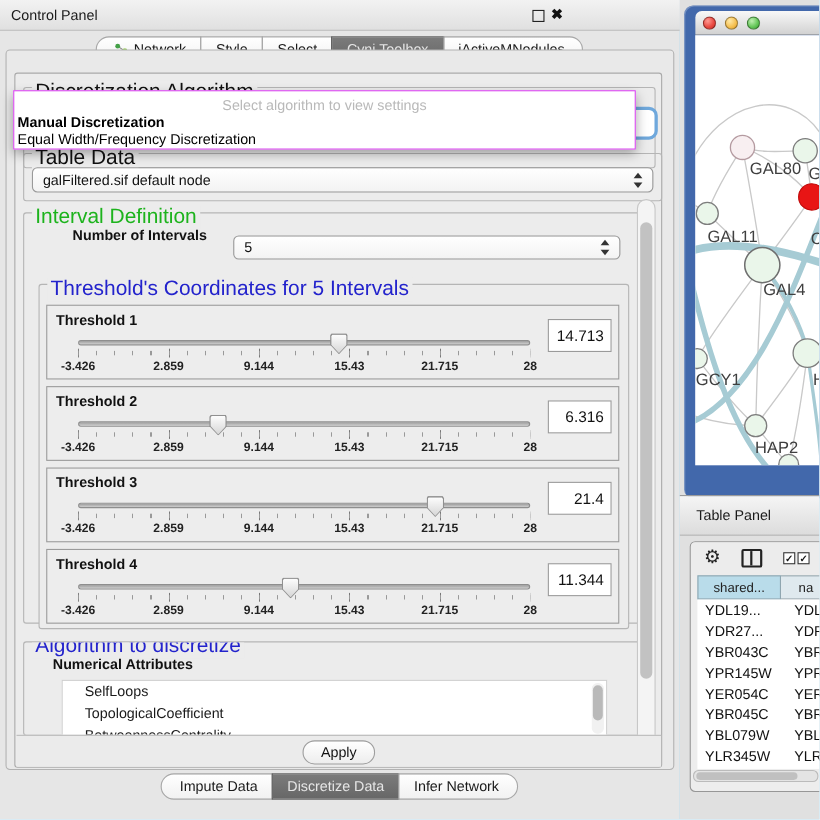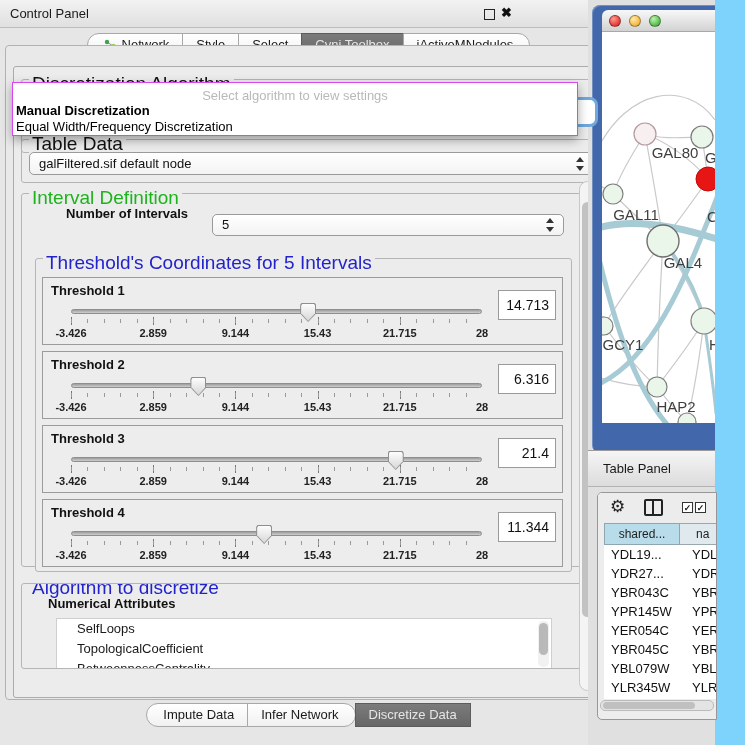--- a/index.html
+++ b/index.html
@@ -89,21 +89,21 @@
   .mainscroll .thumb { position:absolute; left:2px; top:20px; width:11px; height:415px;
     background:#c2c2c2; border-radius:6px; }
 
   .footer { position:absolute; left:1px; top:601px; width:586px; height:29px;
     background:#ebebeb; border-top:1px solid #bcbcbc; }
   .apply { position:absolute; left:50%; transform:translateX(-50%); top:4px; width:66px; height:22px;
     background:linear-gradient(#ffffff,#ededed); border:1px solid #9e9e9e; border-radius:11px;
     font-size:13px; color:#111; text-align:center; line-height:20px; }
 
   
-  #right { position:absolute; left:588px; top:0; width:127px; height:745px; background:#e0e0e0; }
+  #right { position:absolute; left:618px; top:0; width:127px; height:745px; background:#e0e0e0; }
   .netwin { position:absolute; left:4px; top:5px; width:123px; height:448px;
     background:#4268ab; border-radius:8px 0 0 8px; box-shadow:inset 1px 1px 0 rgba(255,255,255,0.25); }
   .nettitle { position:absolute; left:10px; top:5px; width:113px; height:22px;
     background:linear-gradient(#f8f8f8,#d2d2d2); border-radius:6px 0 0 0; border-bottom:1px solid #a9a9a9; }
   .light { position:absolute; top:5px; width:12px; height:12px; border-radius:50%; border:1px solid rgba(0,0,0,0.35); }
   .light.red { left:7px;  background:radial-gradient(circle at 35% 30%, #ff9a93, #e8473f 60%, #c33028); }
   .light.yel { left:27px; background:radial-gradient(circle at 35% 30%, #ffe9a8, #f5bf4f 60%, #d99b28); }
   .light.grn { left:47px; background:radial-gradient(circle at 35% 30%, #c0f0b2, #61c555 60%, #3d9e35); }
   .netcanvas { position:absolute; left:10px; top:27px; width:113px; height:391px; background:#fff; overflow:hidden; }
 
@@ -320,37 +320,40 @@
           <div class="vscroll-s">
               <div class="thumb"></div>
             </div>
         </div>
       </div>
 
       <div class="mainscroll">
           <div class="thumb"></div>
         </div>
 
+      <div class="footer">
+        <div class="apply">Apply</div>
+      </div>
     </div>
 
     <div class="popup">
       <div class="hint">Select algorithm to view settings</div>
       <div class="opt1">Manual Discretization</div>
       <div class="opt2">Equal Width/Frequency Discretization</div>
     </div>
 
     <div class="tabrow bottom">
       <div class="tab first">
           <span>Impute Data</span>
         </div>
+      <div class="tab sel">
+          <span>Discretize Data</span>
+        </div>
       <div class="tab last">
           <span>Infer Network</span>
-        </div>
-      <div class="tab sel">
-          <span>Discretize Data</span>
         </div>
     </div>
   </div>
 
   <div id="right">
 
     <div class="netwin">
       <div class="nettitle">
         <span class="light red"></span>
         <span class="light yel"></span>

